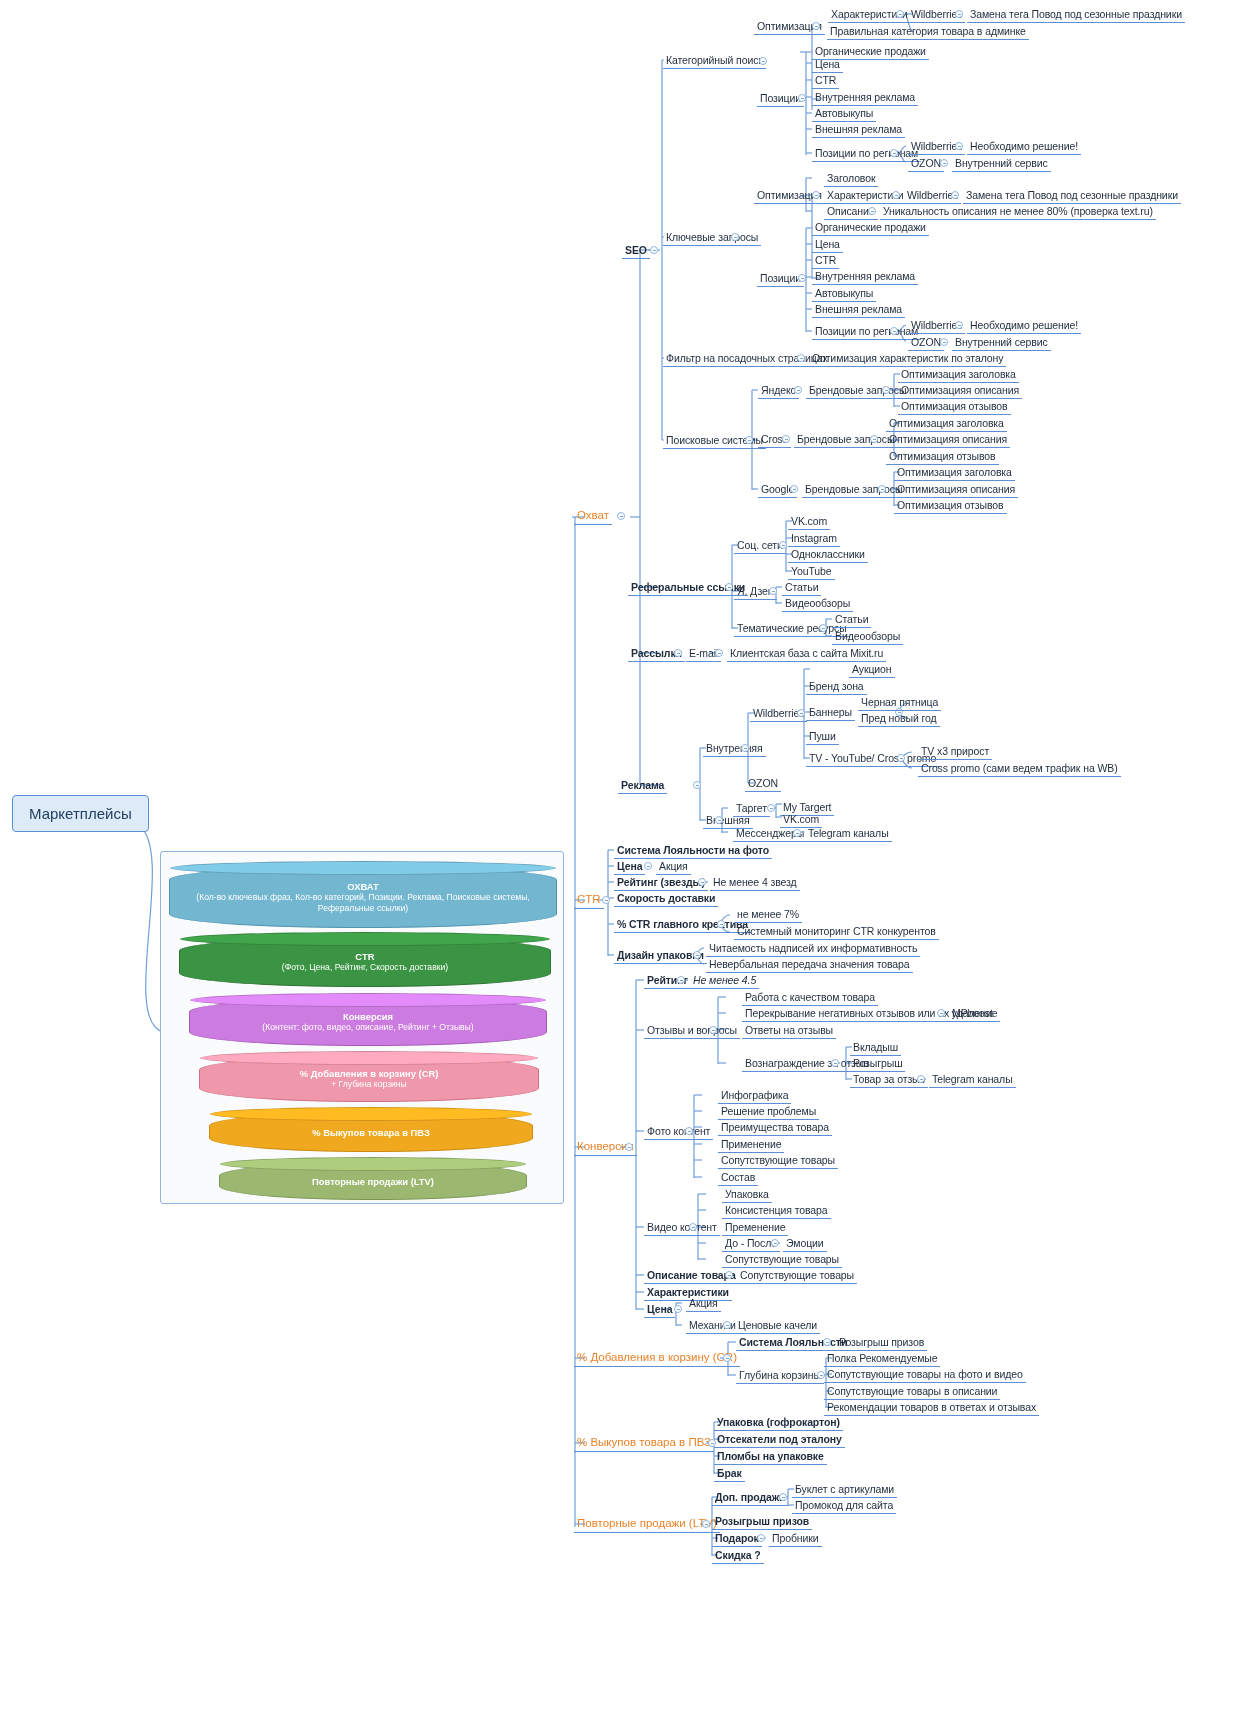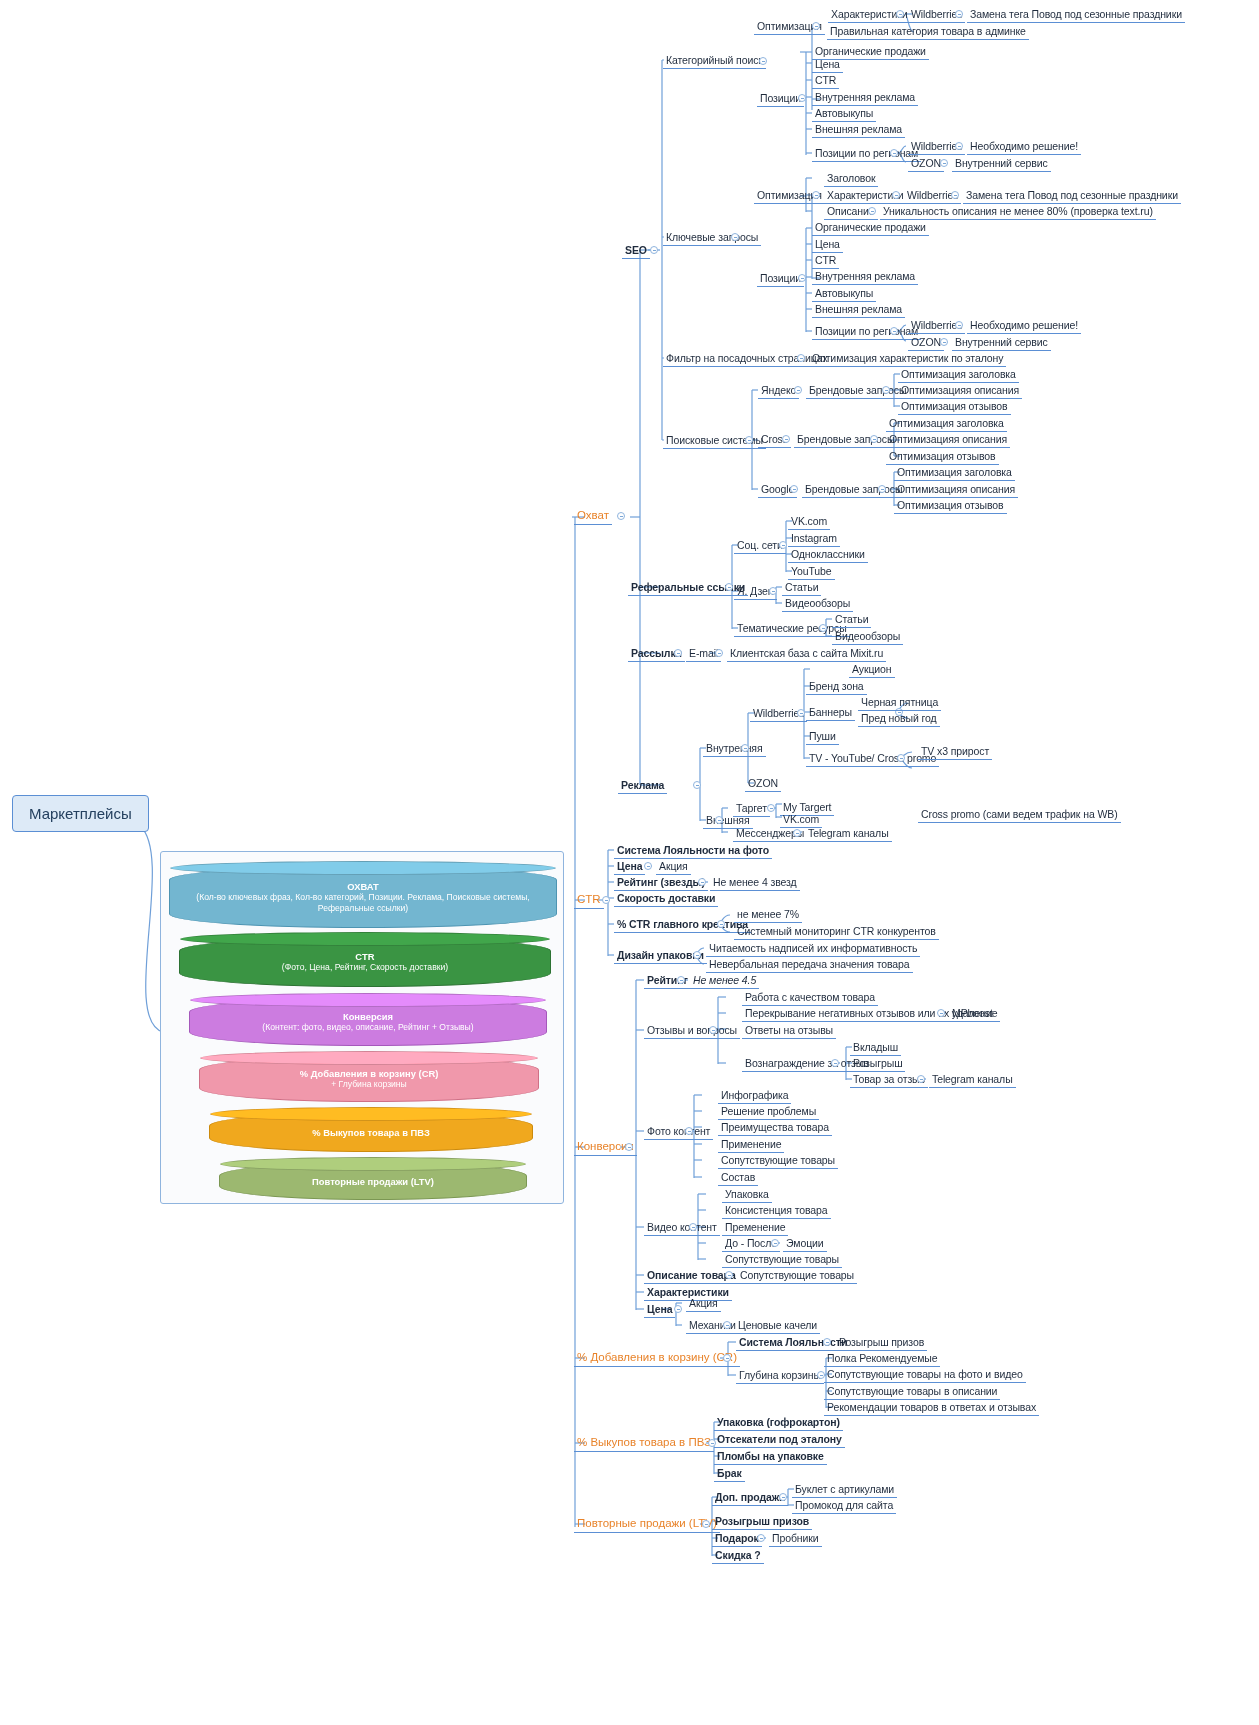--- a/index.html
+++ b/index.html
@@ -550,21 +550,21 @@
   <div class="node" style="left:806px; top:662px;margin-left:43px;">Аукцион</div>
   <div class="node" style="left:806px; top:679px;">Бренд зона</div>
   <div class="node" style="left:806px; top:705px;">Баннеры</div>
   <div class="tog" style="left:895px; top:708px;"></div>
   <div class="node" style="left:858px; top:695px;">Черная пятница</div>
   <div class="node" style="left:858px; top:711px;">Пред новый год</div>
   <div class="node" style="left:806px; top:729px;">Пуши</div>
   <div class="node" style="left:806px; top:751px;">TV - YouTube/ Cross promo</div>
   <div class="tog" style="left:897px; top:754px;"></div>
   <div class="node" style="left:918px; top:744px;">TV x3 прирост</div>
-  <div class="node" style="left:918px; top:761px;margin-top:46px;">Cross promo (сами ведем трафик на WB)</div>
+  <div class="node" style="left:918px; top:761px;">Cross promo (сами ведем трафик на WB)</div>
   <div class="node" style="left:745px; top:776px;">OZON</div>
 
   <div class="node" style="left:703px; top:813px;">Внешняя</div>
   <div class="tog" style="left:715px; top:816px;"></div>
   <div class="node" style="left:733px; top:801px;">Таргет</div>
   <div class="tog" style="left:767px; top:804px;"></div>
   <div class="node" style="left:780px; top:800px;">My Targert</div>
   <div class="node" style="left:780px; top:812px;">VK.com</div>
   <div class="node" style="left:733px; top:826px;">Мессенджеры</div>
   <div class="tog" style="left:793px; top:829px;"></div>

